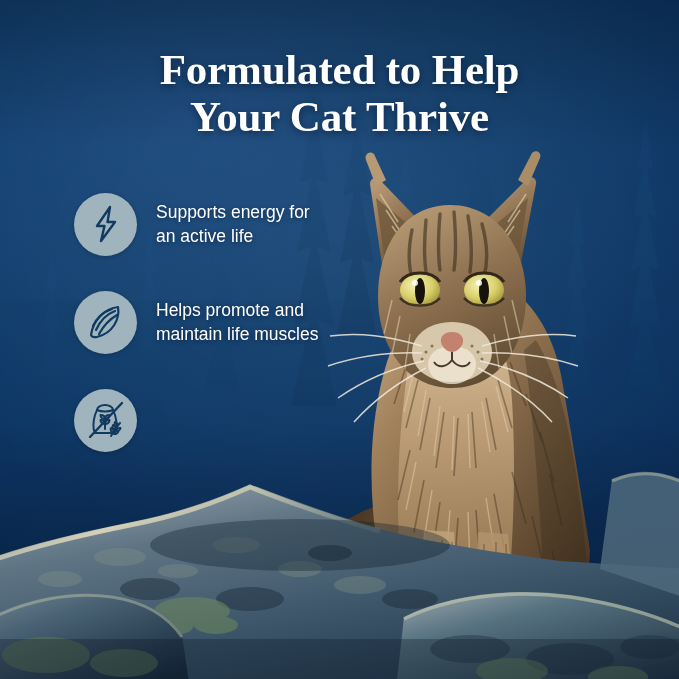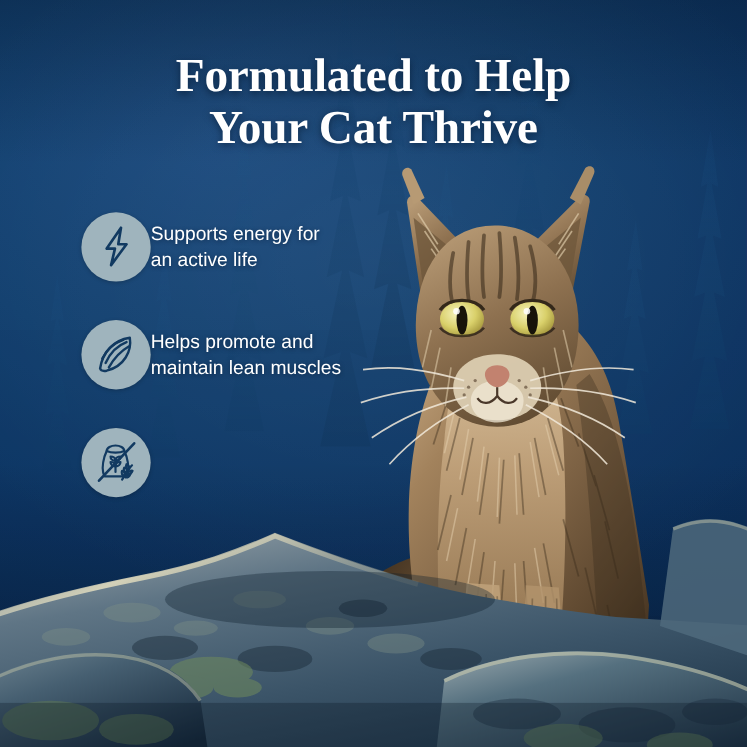--- a/index.html
+++ b/index.html
@@ -62,20 +62,21 @@
   
   .features {
     position: absolute;
     left: 74px;
     top: 190px;
     width: 300px;
   }
   .feature {
     display: flex;
     align-items: center;
+    gap: 19px;
     height: 68px;
     margin-bottom: 30px;
   }
   .icon-circle {
     flex: 0 0 auto;
     width: 63px;
     height: 63px;
     border-radius: 50%;
     background: #9fb4bd;
     display: flex;
@@ -450,21 +451,21 @@
         <svg width="42" height="42" viewBox="0 0 42 42">
           <g fill="none" stroke="#123a61" stroke-width="2.2" stroke-linecap="round" stroke-linejoin="round">
             <path d="M6 34 C8 20 18 8 33 6 C35 18 28 32 12 36 C9 36.5 6.6 36 6 34 Z"></path>
             <path d="M11 29 C15 20 22 13 30 10"></path>
             <path d="M14 33 C19 24 25 18 32 14"></path>
             <path d="M8 25 C12 17 18 11 27 8"></path>
           </g>
         </svg>
       </div>
       <div class="feature-text">Helps promote and
-maintain lean muscles</div>
+maintain life muscles</div>
     </div>
 
     <div class="feature">
       <div class="icon-circle">
         <svg width="44" height="44" viewBox="0 0 44 44">
           <g fill="none" stroke="#123a61" stroke-width="2" stroke-linecap="round" stroke-linejoin="round">
 
             <path d="M13 12 C13 9 17 7 21 7 C25 7 29 9 29 12 L31 17
                      C33 24 33 31 31 35 L11 35 C9 31 9 24 11 17 Z"></path>
             <path d="M13 12 C17 14 25 14 29 12"></path>

